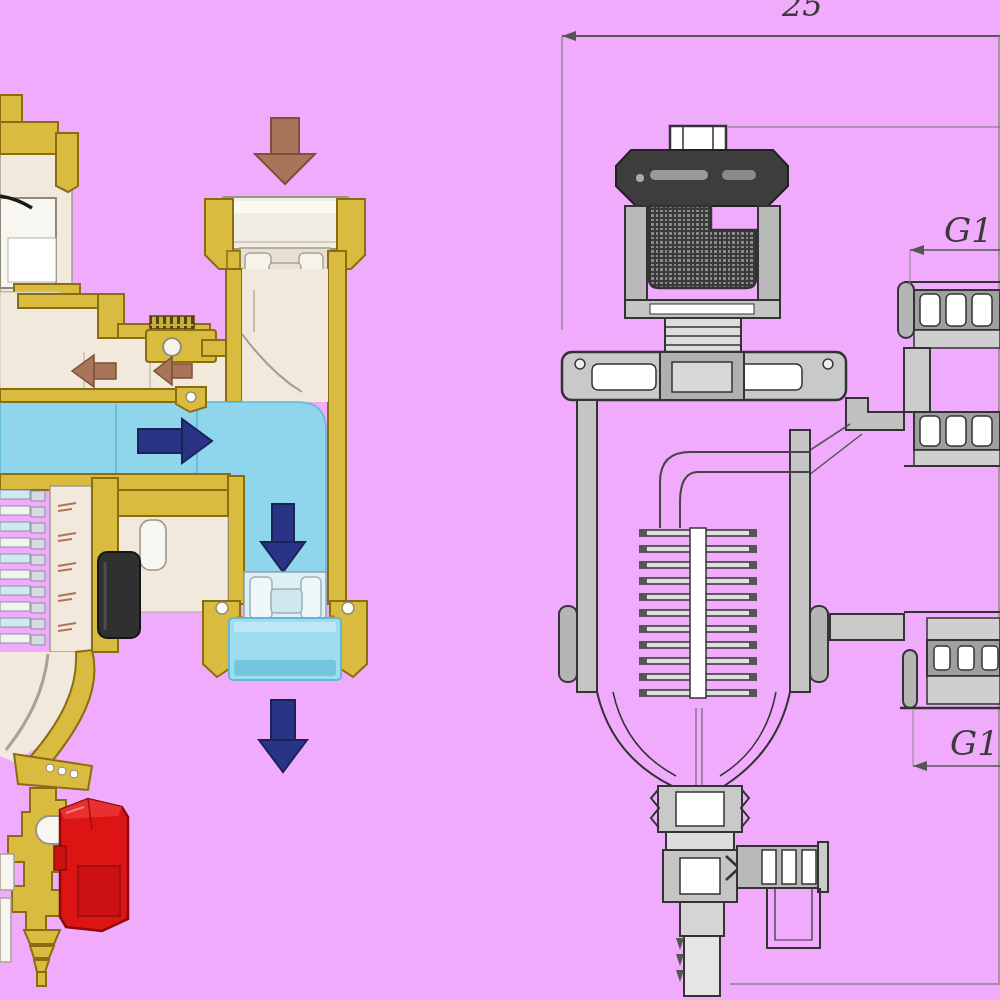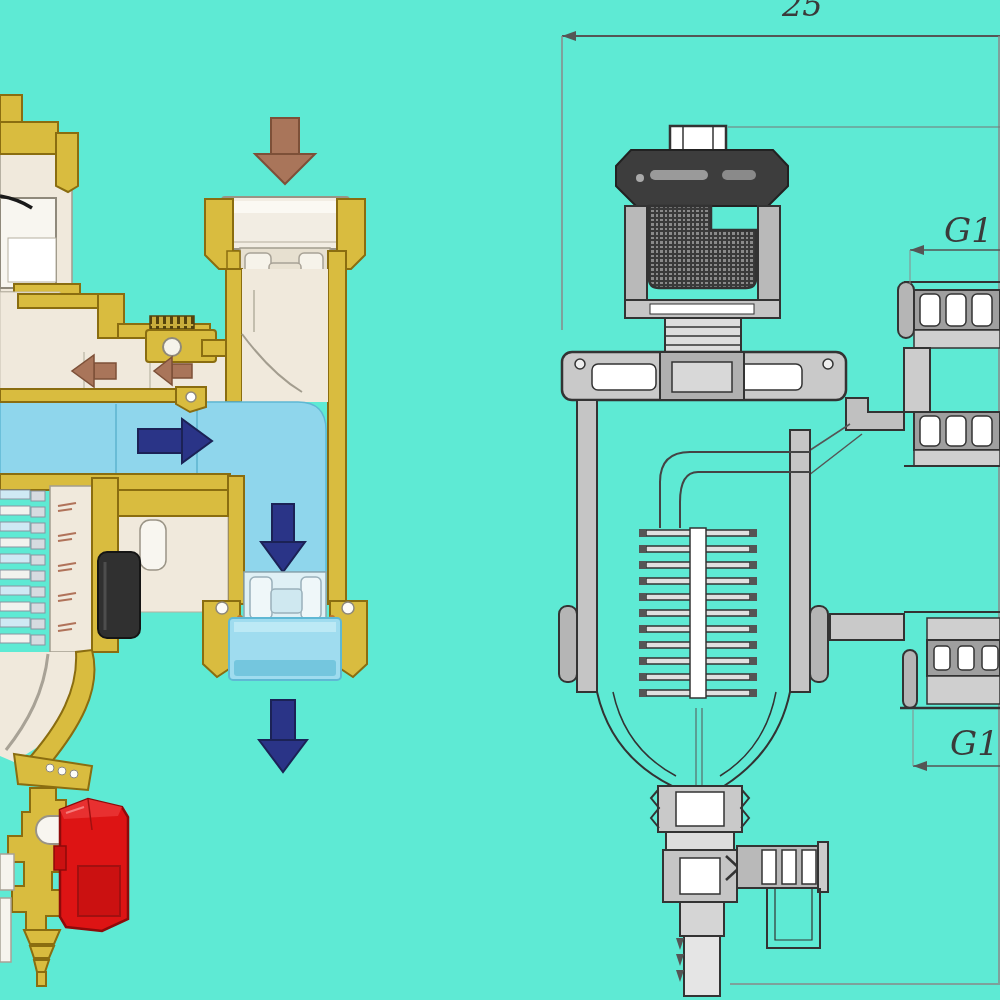--- a/index.html
+++ b/index.html
@@ -1,16 +1,16 @@
 <!DOCTYPE html>
 <html><head>
 <meta charset="utf-8">
 <style>
   html,body{margin:0;padding:0;background:#ffffff;}
-  #stage{position:relative;width:1000px;height:1000px;background:#5eead4;overflow:hidden;
+  #stage{position:relative;width:1000px;height:1000px;background:#f0abfc;overflow:hidden;
          font-family:"DejaVu Sans",sans-serif;}
   #stage svg{position:absolute;top:0;display:block;}
   #left-svg{left:0;}
   #right-svg{left:500px;}
   text.dim{font-family:"DejaVu Serif",serif;font-style:italic;fill:#3a3a3a;}
 </style>
 </head>
 <body>
 
 <div id="stage">

